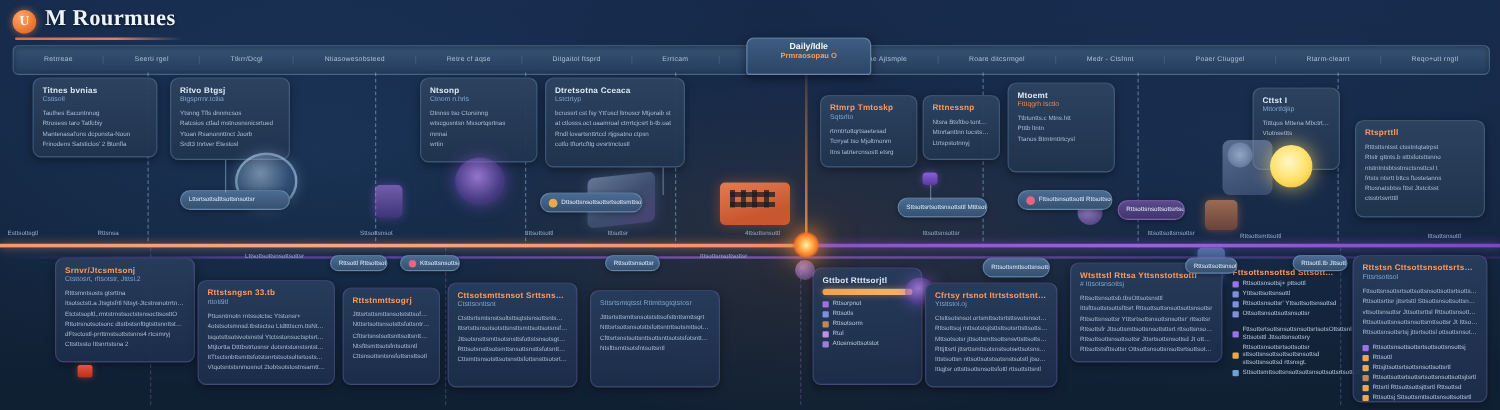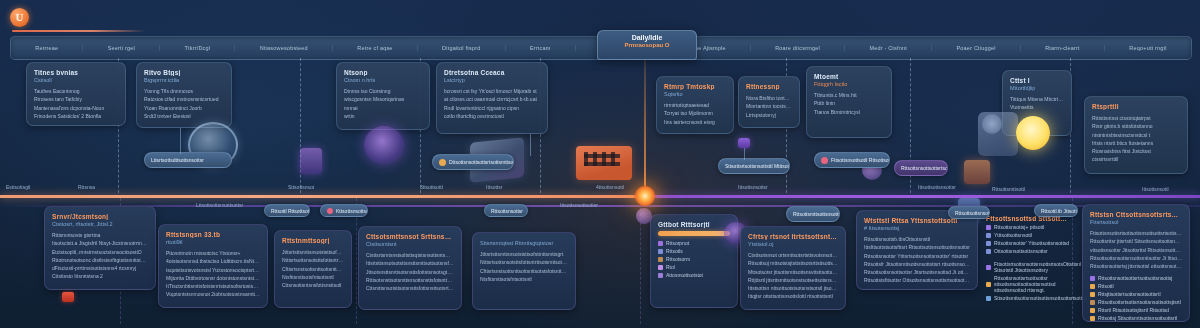--- a/index.html
+++ b/index.html
@@ -145,20 +145,21 @@
 </style>
 </head>
 <body>
 
 <div class="stage">
 
   <div class="header">
     <div class="logo">
       <span>U</span>
     </div>
+    <div class="title">M Rourmues</div>
     <div class="title-rule"></div>
   </div>
 
   <div class="tabbar">
     <div class="tab">Retrreae</div>
     <div class="tab sep">Seerti rgel</div>
     <div class="tab sep">Ttkrr/Dcgl</div>
     <div class="tab sep">Ntiasowesobsteed</div>
     <div class="tab sep">Retre cf aqse</div>
     <div class="tab sep">Ditgaitol ftsprd</div>

